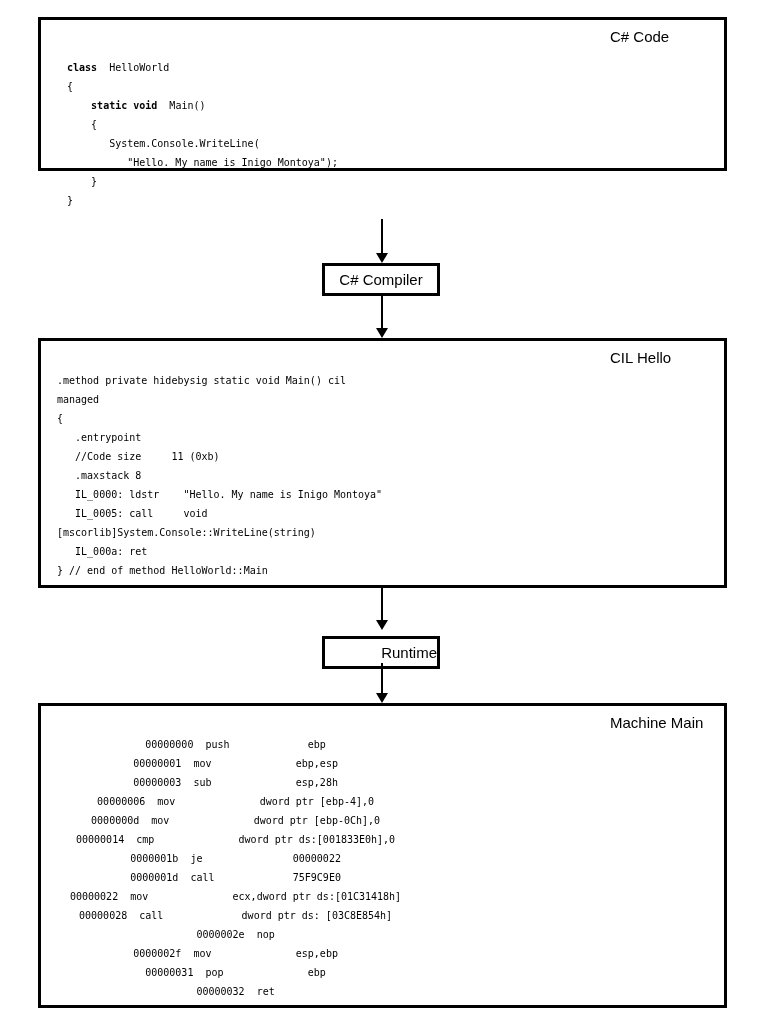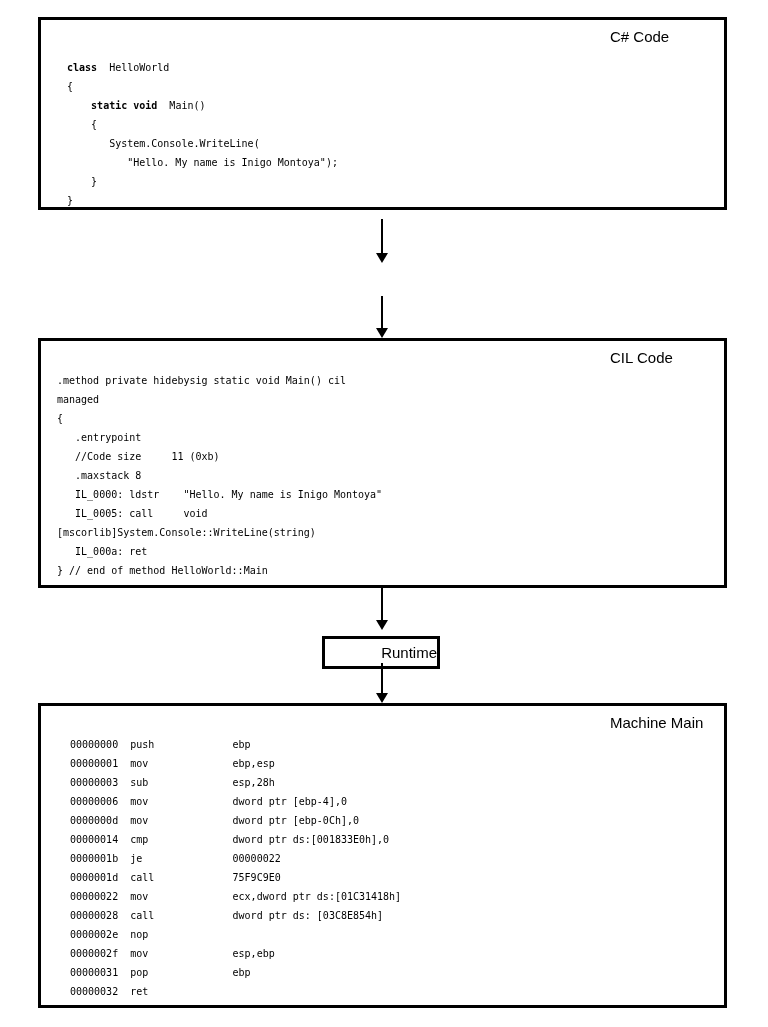--- a/index.html
+++ b/index.html
@@ -13,40 +13,40 @@
     font-family: "Liberation Sans", sans-serif;
     overflow: hidden;
   }
   .big-box {
     position: absolute;
     left: 38px;
     width: 689px;
     border: 3px solid #000000;
     background: #ffffff;
   }
-  #box-csharp  { top: 17px;  height: 193px; }
+  #box-csharp  { top: 17px;  height: 154px; }
   #box-cil     { top: 338px; height: 250px; }
   #box-machine { top: 703px; height: 305px; }
   .box-title {
     position: absolute;
     top: 8px;
     left: 569px;
     font-size: 15px;
     white-space: nowrap;
   }
   pre.code {
     position: absolute;
     font-family: "DejaVu Sans Mono", monospace;
     font-size: 10px;
     line-height: 19px;
     white-space: pre;
   }
   #box-csharp  pre.code { left: 26px; top: 38px; }
   #box-cil     pre.code { left: 16px; top: 30px; }
-  #box-machine pre.code { left: 29px; top: 29px; }
+  #box-machine pre.code { left: 29px; top: 29px; text-align: center; }
   .code-line { white-space: pre; }
   .kw { font-weight: bold; }
   .small-box {
     position: absolute;
     left: 322px;
     width: 118px;
     height: 33px;
     border: 3px solid #000000;
     background: #ffffff;
     display: flex;
@@ -85,28 +85,31 @@
   <section class="big-box" id="box-csharp">
     <span class="box-title">C# Code</span>
     <pre class="code"><div class="code-line"><span class="kw">class</span><span>  HelloWorld</span></div><div class="code-line"><span>{</span></div><div class="code-line"><span>    </span><span class="kw">static void</span><span>  Main()</span></div><div class="code-line"><span>    {</span></div><div class="code-line"><span>       System.Console.WriteLine(</span></div><div class="code-line"><span>          "Hello. My name is Inigo Montoya");</span></div><div class="code-line"><span>    }</span></div><div class="code-line"><span>}</span></div></pre>
   </section>
 
   <div class="arrow" id="arrow-1">
     <span class="shaft"></span>
     <span class="head"></span>
   </div>
 
+  <div class="small-box" id="box-compiler">
+    <span>C# Compiler</span>
+  </div>
 
   <div class="arrow" id="arrow-2">
     <span class="shaft"></span>
     <span class="head"></span>
   </div>
 
   <section class="big-box" id="box-cil">
-    <span class="box-title">CIL Code</span>
+    <span class="box-title">CIL Hello</span>
     <pre class="code"><div class="code-line"><span>.method private hidebysig static void Main() cil</span></div><div class="code-line"><span>managed</span></div><div class="code-line"><span>{</span></div><div class="code-line"><span>   .entrypoint</span></div><div class="code-line"><span>   //Code size     11 (0xb)</span></div><div class="code-line"><span>   .maxstack 8</span></div><div class="code-line"><span>   IL_0000: ldstr    "Hello. My name is Inigo Montoya"</span></div><div class="code-line"><span>   IL_0005: call     void</span></div><div class="code-line"><span>[mscorlib]System.Console::WriteLine(string)</span></div><div class="code-line"><span>   IL_000a: ret</span></div><div class="code-line"><span>} // end of method HelloWorld::Main</span></div></pre>
   </section>
 
   <div class="arrow" id="arrow-3">
     <span class="shaft"></span>
     <span class="head"></span>
   </div>
 
   <div class="small-box" id="box-runtime">
     <span>Runtime</span>

